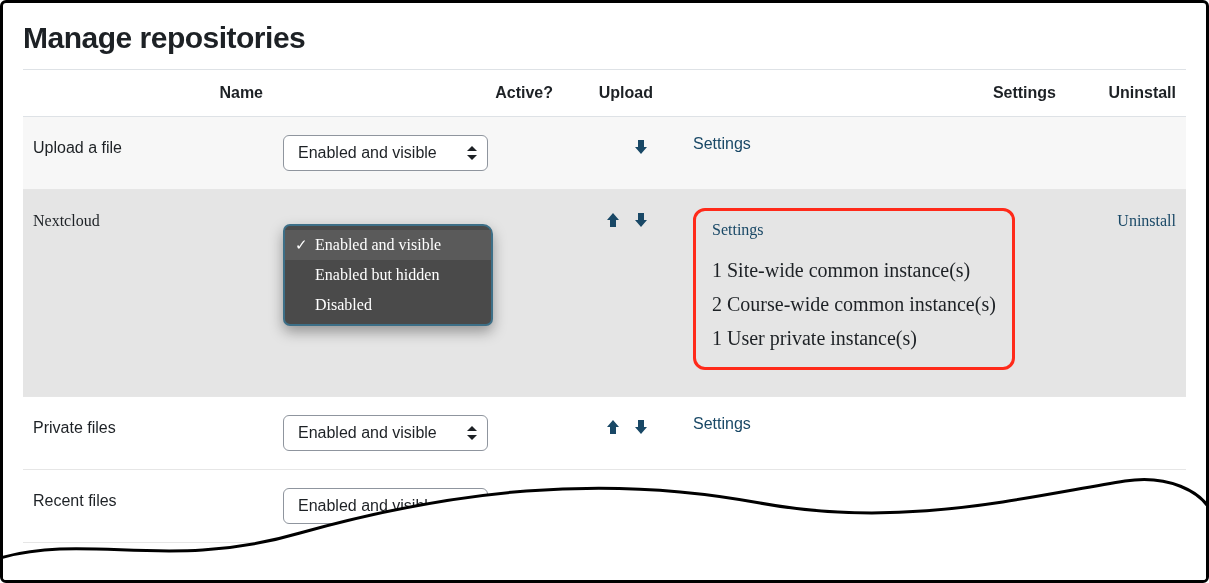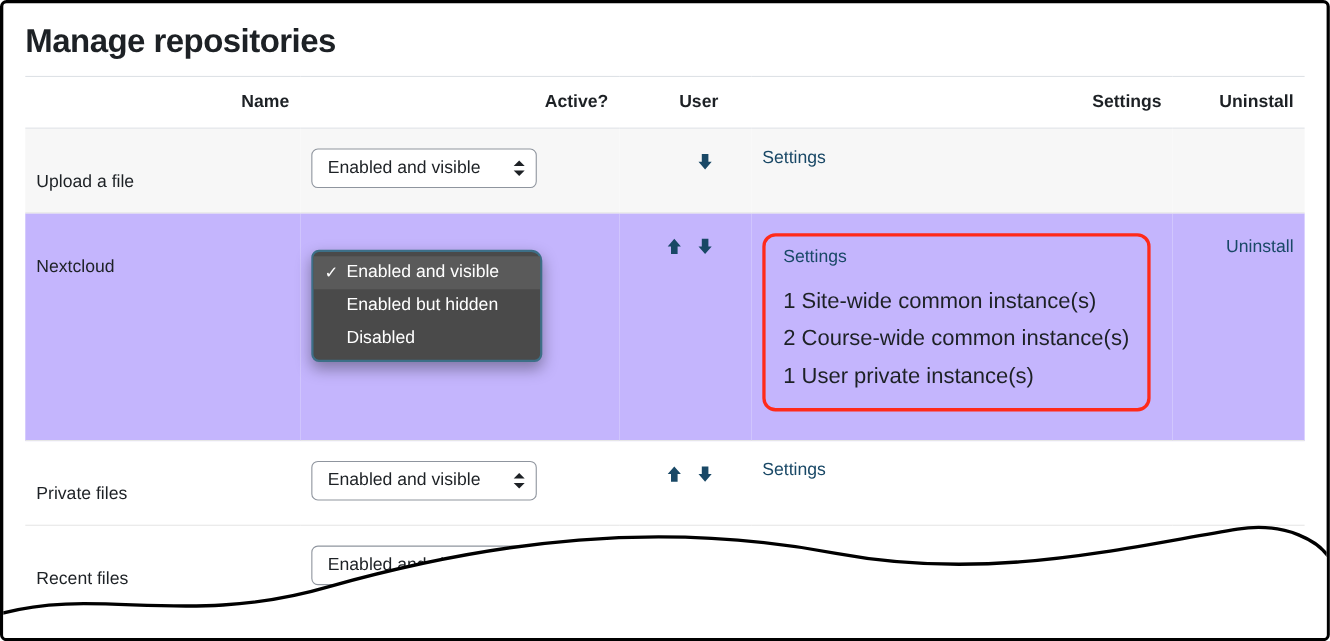--- a/index.html
+++ b/index.html
@@ -43,29 +43,29 @@
     font-size: 16px;
     padding: 14px 10px;
     border-top: 1px solid #dee2e6;
     border-bottom: 1px solid #dee2e6;
     background: #fff;
   }
   table.repos thead th.order-h { text-align: right; padding-right: 30px; }
   table.repos thead th.uninst-h { text-align: right; }
 
   table.repos tbody tr.zebra { background: #f7f7f7; }
-  table.repos tbody tr.highlight { background: #c4b5fd; }
+  table.repos tbody tr.highlight { background: #e5e5e5; font-family: Liberation Serif, serif; }
   table.repos tbody td {
     vertical-align: top;
     padding: 18px 10px;
     font-size: 16px;
     border-bottom: 1px solid #e6e6e6;
   }
   table.repos tbody tr.highlight td { padding-bottom: 26px; }
-  table.repos tbody td.name-cell { color: #1d2125; padding-top: 40px; }
+  table.repos tbody td.name-cell { color: #1d2125; padding-top: 22px; }
   table.repos tbody td.order-cell { text-align: right; padding-right: 30px; padding-top: 22px; white-space: nowrap; }
   table.repos tbody td.uninst-cell { text-align: right; padding-top: 22px; }
 
   .select-wrap {
     position: relative;
     display: inline-block;
   }
   .select-btn {
     border: 1px solid #8f959e;
     background: #fff;
@@ -177,21 +177,21 @@
     <col class="name">
           <col class="active">
           <col class="order">
           <col class="settings">
           <col class="uninstall">
   </colgroup>
   <thead>
     <tr>
       <th>Name</th>
       <th>Active?</th>
-      <th class="order-h">User</th>
+      <th class="order-h">Upload</th>
       <th>Settings</th>
       <th class="uninst-h">Uninstall</th>
     </tr>
   </thead>
   <tbody>
 
     <tr class="zebra">
       <td class="name-cell">Upload a file</td>
       <td>
         <div class="select-wrap">

